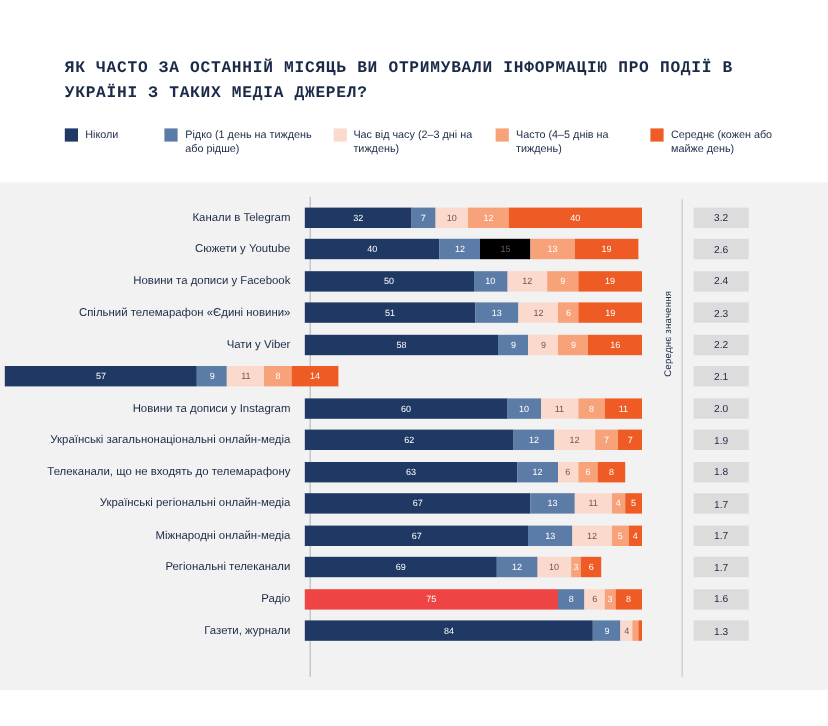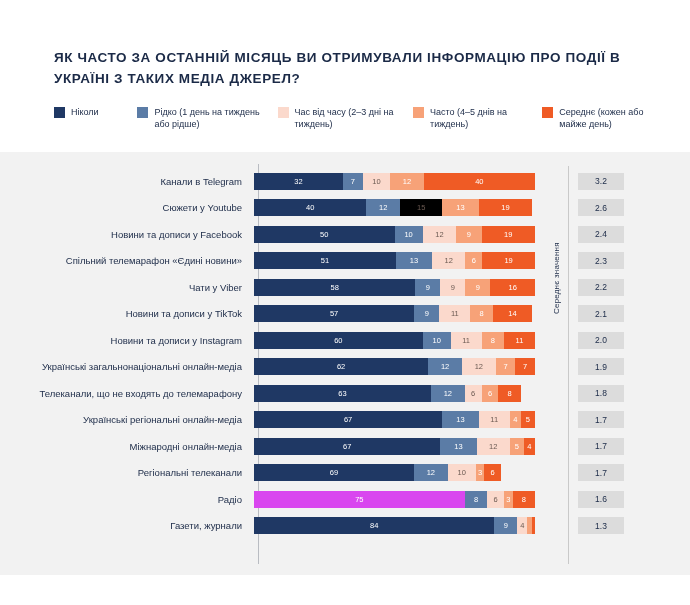--- a/index.html
+++ b/index.html
@@ -29,20 +29,21 @@
     width: 600px;
   }
   .chart-title {
     font-size: 13.5px;
     font-weight: bold;
     letter-spacing: 0.6px;
     color: #1b2a47;
     line-height: 1.55;
     margin: 0;
     text-transform: uppercase;
+    font-family: Liberation Mono, monospace;
   }
 
   
   .legend {
     position: absolute;
     left: 54px;
     top: 106px;
     width: 610px;
     display: flex;
     align-items: flex-start;
@@ -261,21 +262,20 @@
           <div class="bar-wrap">
             <div class="seg light-text" style="background: rgb(31, 56, 100); width: 162.98px;">58</div>
             <div class="seg light-text" style="background: rgb(91, 124, 166); width: 25.29px;">9</div>
             <div class="seg dark-text" style="background: rgb(251, 217, 204); width: 25.29px;">9</div>
             <div class="seg light-text" style="background: rgb(247, 162, 120); width: 25.29px;">9</div>
             <div class="seg light-text" style="background: rgb(239, 91, 37); width: 44.96px;">16</div>
           </div>
           <div class="mean-cell">2.2</div>
         </div>
         <div class="row">
-          <div class="row-label">Новини та дописи у TikTok</div>
           <div class="bar-wrap">
             <div class="seg light-text" style="background: rgb(31, 56, 100); width: 160.17px;">57</div>
             <div class="seg light-text" style="background: rgb(91, 124, 166); width: 25.29px;">9</div>
             <div class="seg dark-text" style="background: rgb(251, 217, 204); width: 30.91px;">11</div>
             <div class="seg light-text" style="background: rgb(247, 162, 120); width: 22.48px;">8</div>
             <div class="seg light-text" style="background: rgb(239, 91, 37); width: 39.34px;">14</div>
           </div>
           <div class="mean-cell">2.1</div>
         </div>
         <div class="row">
@@ -340,21 +340,21 @@
             <div class="seg light-text" style="background: rgb(91, 124, 166); width: 33.72px;">12</div>
             <div class="seg dark-text" style="background: rgb(251, 217, 204); width: 28.1px;">10</div>
             <div class="seg light-text" style="background: rgb(247, 162, 120); width: 8.43px;">3</div>
             <div class="seg light-text" style="background: rgb(239, 91, 37); width: 16.86px;">6</div>
           </div>
           <div class="mean-cell">1.7</div>
         </div>
         <div class="row">
           <div class="row-label">Радіо</div>
           <div class="bar-wrap">
-            <div class="seg light-text" style="background: #d946ef; width: 210.75px;">75</div>
+            <div class="seg light-text" style="background: #ef4444; width: 210.75px;">75</div>
             <div class="seg light-text" style="background: rgb(91, 124, 166); width: 22.48px;">8</div>
             <div class="seg dark-text" style="background: rgb(251, 217, 204); width: 16.86px;">6</div>
             <div class="seg light-text" style="background: rgb(247, 162, 120); width: 8.43px;">3</div>
             <div class="seg light-text" style="background: rgb(239, 91, 37); width: 22.48px;">8</div>
           </div>
           <div class="mean-cell">1.6</div>
         </div>
         <div class="row">
           <div class="row-label">Газети, журнали</div>
           <div class="bar-wrap">

